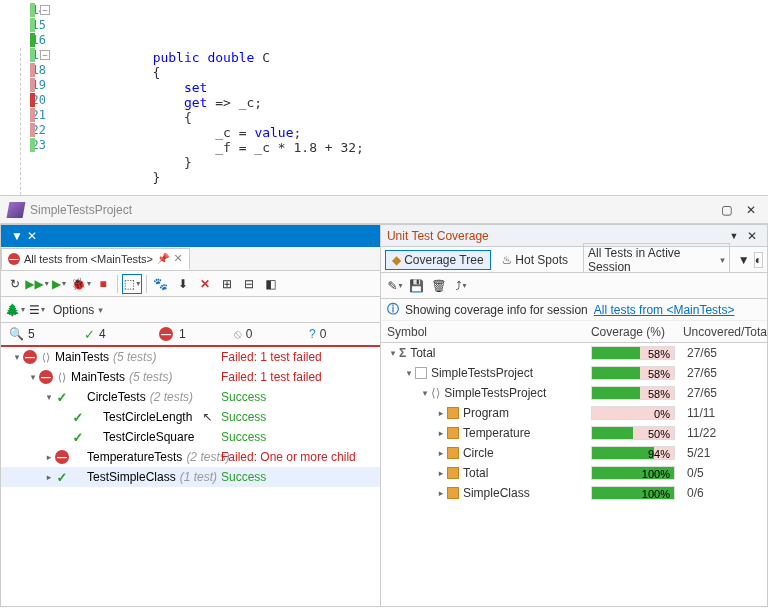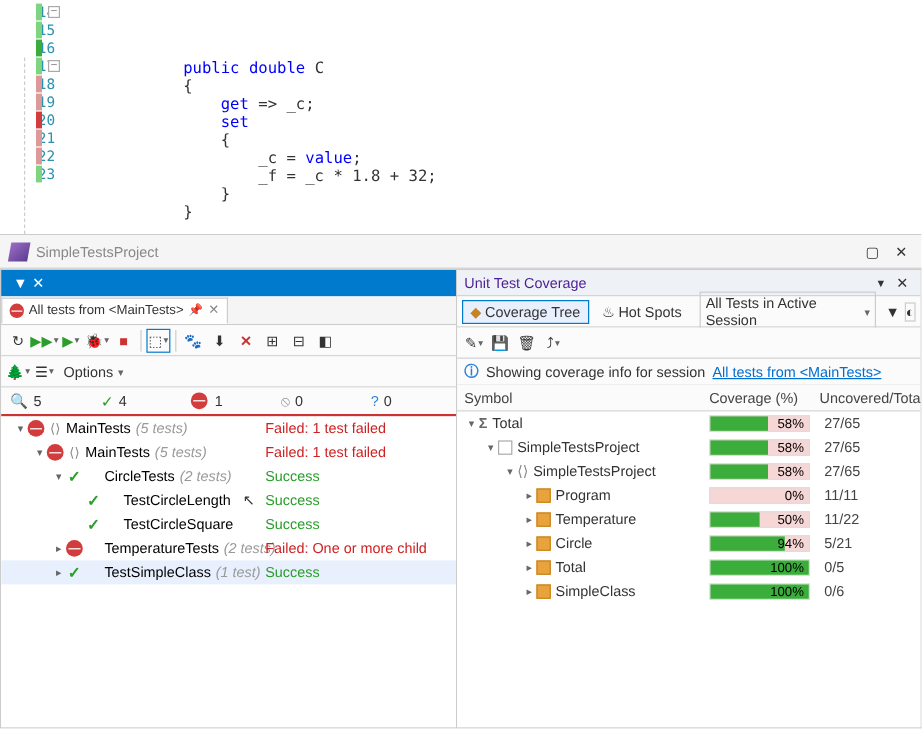--- a/index.html
+++ b/index.html
@@ -17,21 +17,21 @@
   .win-header { height: 28px; display: flex; align-items: center; padding: 0 8px; gap: 6px; border-bottom: 1px solid #d0d0d0; background: #f5f5f5; }
   .win-header .title { color: #888; flex: 1; }
   .icon-btn { width: 18px; height: 18px; display: inline-flex; align-items: center; justify-content: center; cursor: pointer; }
   .panels { display: flex; height: 383px; }
   .left-panel { width: 382px; border: 1px solid #ccc; display: flex; flex-direction: column; }
   .right-panel { flex: 1; border: 1px solid #ccc; border-left: none; display: flex; flex-direction: column; }
   .blue-header { background: #007acc; color: #fff; height: 22px; display: flex; align-items: center; padding: 0 6px; font-size: 12px; }
   .blue-header .title { flex: 1; }
   .blue-header .ico { margin-left: 4px; cursor: pointer; }
   .panel-header { height: 22px; display: flex; align-items: center; padding: 0 6px; background: #eef2f7; border-bottom: 1px solid #ccc; }
-  .panel-header .title { flex: 1; color: #4c1d95; }
+  .panel-header .title { flex: 1; color: #c2410c; }
   .tab-bar { height: 24px; border-bottom: 1px solid #ccc; display: flex; align-items: center; background: #f5f5f5; }
   .tab { height: 22px; display: flex; align-items: center; padding: 0 6px; gap: 4px; background: #fff; border: 1px solid #ccc; border-bottom-color: #fff; font-size: 11px; }
   .tab .red-circle { width: 12px; height: 12px; border-radius: 50%; background: #d23c3c; display: inline-flex; align-items: center; justify-content: center; color: #fff; font-size: 9px; font-weight: bold; }
   .toolbar { height: 26px; border-bottom: 1px solid #ccc; display: flex; align-items: center; padding: 0 4px; gap: 2px; background: #fbfbfb; }
   .toolbar .tb-btn { width: 20px; height: 20px; display: inline-flex; align-items: center; justify-content: center; cursor: pointer; font-size: 12px; }
   .toolbar .sep { width: 1px; height: 18px; background: #ccc; margin: 0 2px; }
   .toolbar .dd::after { content: "▾"; font-size: 8px; margin-left: 1px; color: #666; }
   .filter-row { height: 24px; border-bottom: 2px solid #c33; display:flex; align-items:center; background:#fbfbfb; }
   .filter-row .cell { display:flex; align-items:center; gap:4px; padding:0 8px; min-width:75px; }
   .tree { flex:1; overflow:hidden; background:#fff; font-size:12px; }
@@ -115,22 +115,22 @@
       </div>
       <div class="ln">
         <span>23</span>
         <span class="mark" style="background:#7fd47f"></span>
       </div>
     </div>
   <div class="code-body" id="codebody">
     <div class="outline-v"></div>
   <div class="code-line">        <span class="kw">public</span> <span class="kw">double</span> C</div>
       <div class="code-line">        {</div>
+      <div class="code-line">            <span class="kw">set</span></div>
       <div class="code-line">            <span class="kw">get</span> =&gt; _c;</div>
-      <div class="code-line">            <span class="kw">set</span></div>
       <div class="code-line">            {</div>
       <div class="code-line">                _c = <span class="kw">value</span>;</div>
       <div class="code-line">                _f = _c * 1.8 + 32;</div>
       <div class="code-line">            }</div>
       <div class="code-line">        }</div>
     </div>
 </div>
 
 <div class="win-header">
   <span style="width:16px;height:16px;background:linear-gradient(135deg,#9b6fc7,#5c3d8f);transform:skewX(-10deg);"></span>

